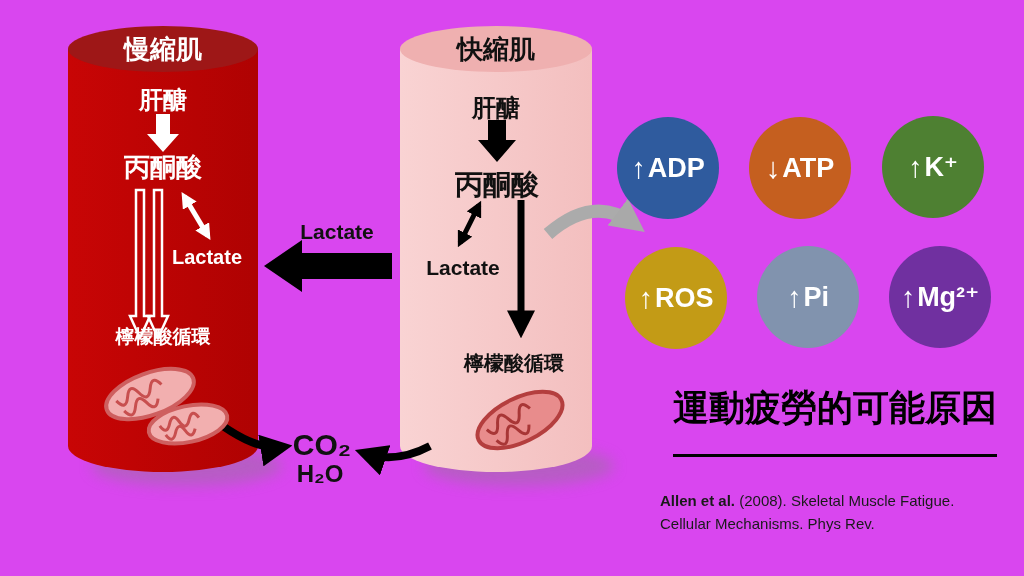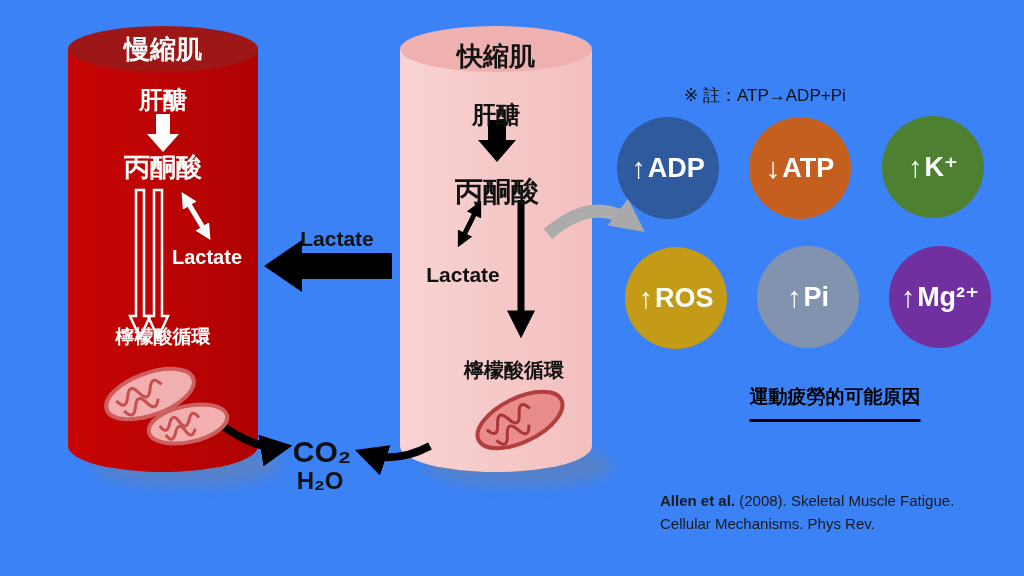--- a/index.html
+++ b/index.html
@@ -1,39 +1,39 @@
 <!DOCTYPE html>
 <html><head>
 <meta charset="utf-8">
 <style>
   * { margin:0; padding:0; box-sizing:border-box; }
   html,body { background:#ffffff; }
   body { font-family:"Liberation Sans","DejaVu Sans",sans-serif; }
-  .canvas { position:relative; width:1024px; height:576px; background:#3b82f6; overflow:hidden; }
+  .canvas { position:relative; width:1024px; height:576px; background:#d946ef; overflow:hidden; }
 
   .shadow { position:absolute; border-radius:50%; background:rgba(130,130,130,.38); filter:blur(7px); }
 
   .cyl { position:absolute; }
   .cyl-body { position:absolute; left:0; right:0; top:23px; bottom:0; }
   .cyl-top  { position:absolute; left:0; right:0; top:0; height:46px; border-radius:50%; }
   .red  .cyl-body { background:linear-gradient(90deg,#C80505,#AF0202); border-radius:0 0 50% 50% / 0 0 26px 26px; }
   .red  .cyl-top  { background:#9E1717; }
   .pink .cyl-body { background:linear-gradient(90deg,#F9D3D3,#F3BFBF); border-radius:0 0 50% 50% / 0 0 26px 26px; }
   .pink .cyl-top  { background:#EFB0B0; }
 
   svg.arrows { position:absolute; left:0; top:0; pointer-events:none; }
 
   .label { position:absolute; font-weight:bold; white-space:nowrap; }
   .ctr { transform:translateX(-50%); }
   .white { color:#ffffff; }
-  .black { color:#111111;margin-top:7px; }
+  .black { color:#111111; }
 
   .note { position:absolute; font-size:17px; color:#111; white-space:nowrap; }
-  .fatigue-title { position:absolute; font-weight:bold; font-size:19px; color:#000;
-                   border-bottom:3px solid #000; padding-bottom:9px; white-space:nowrap; }
+  .fatigue-title { position:absolute; font-weight:bold; font-size:36px; color:#000;
+                   border-bottom:3px solid #000; padding-bottom:21px; white-space:nowrap; }
 
   .circle { position:absolute; width:102px; height:102px; border-radius:50%;
             display:flex; align-items:center; justify-content:center;
             color:#fff; font-weight:bold; font-size:27px; }
   .c-arrow { font-size:29px; font-weight:900; margin-right:2px; line-height:1; }
   .c-label { line-height:1; }
 
   .citation { position:absolute; font-size:15px; color:#1a1a1a; line-height:1.5; }
   .cit-bold { font-weight:bold; }
   .credit { position:absolute; font-size:15px; color:#1a1a1a; white-space:nowrap; }
@@ -122,21 +122,20 @@
   <div class="label ctr black" style="left:496px;top:92px;font-size:24px;">肝醣</div>
   <div class="label ctr black" style="left:497px;top:166px;font-size:28px;">丙酮酸</div>
   <div class="label ctr black" style="left:463px;top:256px;font-size:21px;">Lactate</div>
   <div class="label ctr black" style="left:514px;top:350px;font-size:20px;">檸檬酸循環</div>
 
   <div class="label ctr black" style="left:337px;top:220px;font-size:21px;">Lactate</div>
 
   <div class="label ctr black" style="left:322px;top:428px;font-size:30px;">CO₂</div>
   <div class="label ctr black" style="left:320px;top:460px;font-size:24px;">H₂O</div>
 
-  <div class="note" style="left:684px;top:84px;">※ 註：ATP→ADP+Pi</div>
 
   <div class="circle" style="left: 617px; top: 117px; background: rgb(47, 91, 158);">
     <span class="c-arrow">↑</span>
       <span class="c-label">ADP</span>
   </div>
   <div class="circle" style="left: 749px; top: 117px; background: rgb(197, 95, 31);">
     <span class="c-arrow">↓</span>
       <span class="c-label">ATP</span>
   </div>
   <div class="circle" style="left: 882px; top: 116px; background: rgb(78, 128, 50);">

